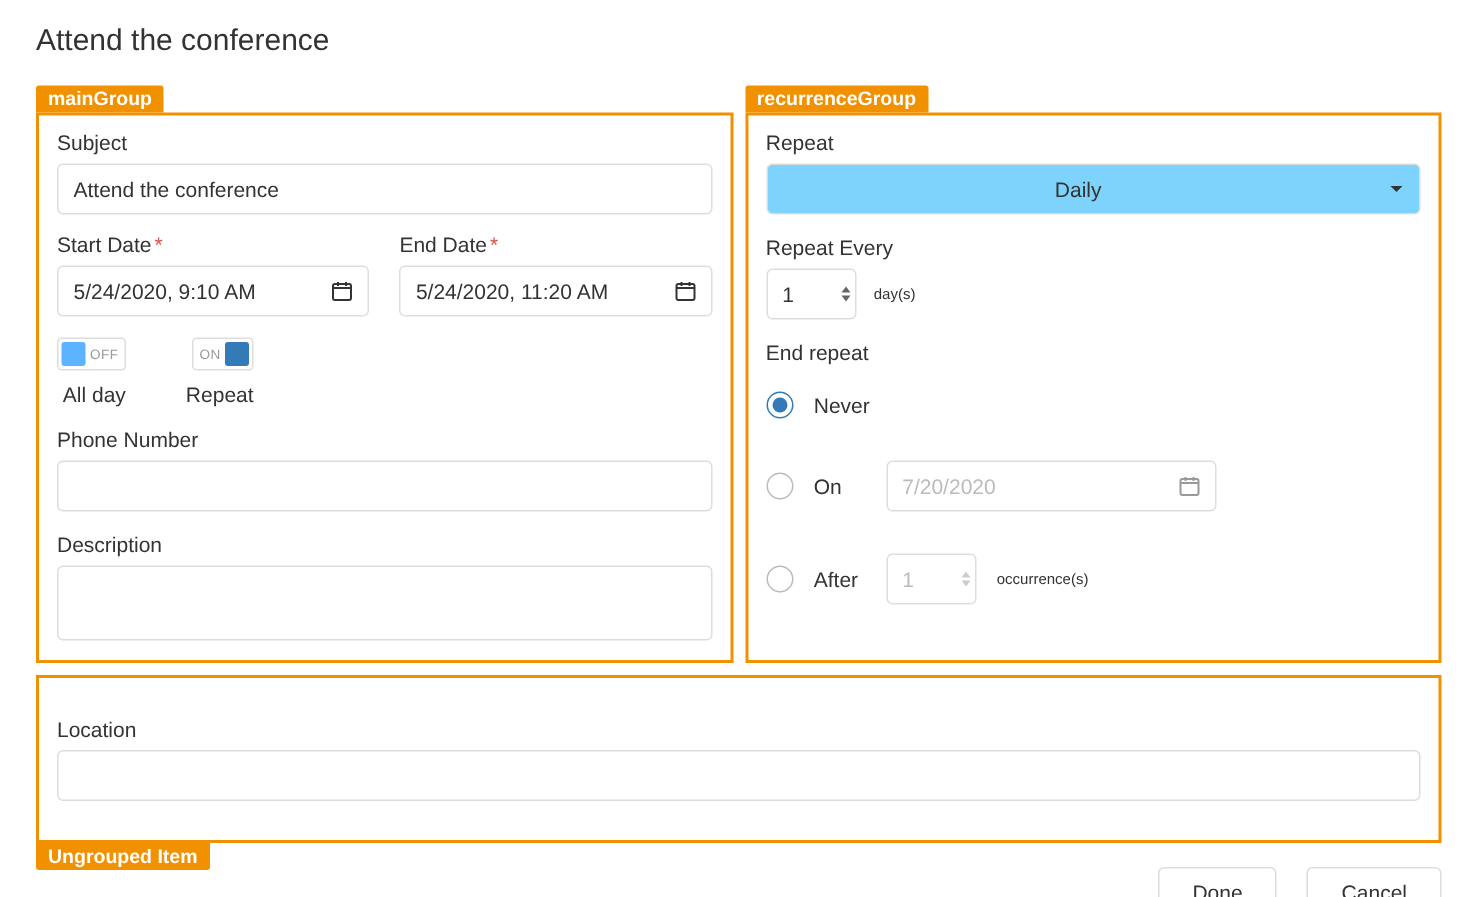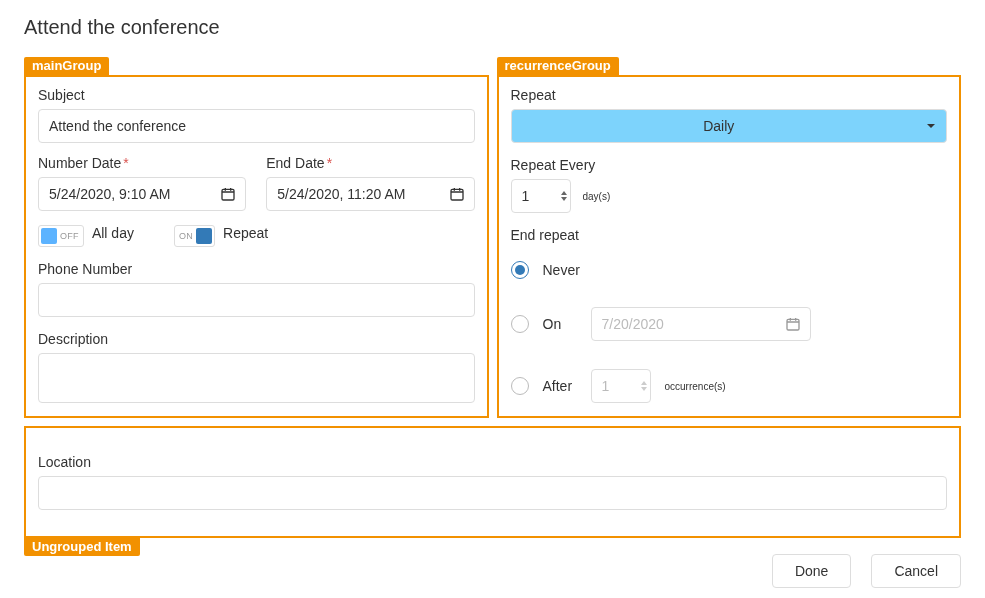--- a/index.html
+++ b/index.html
@@ -109,22 +109,23 @@
       pointer-events: none;
     }
     .toggle-row {
       display: flex;
       gap: 40px;
       margin-top: 14px;
       align-items: center;
     }
     .toggle-group {
       display: flex;
-      align-items: flex-start;
+      align-items: flex-end;
       gap: 8px;
+      flex-direction: column;
     }
     .switch-off {
       display: inline-flex;
       align-items: center;
       border: 1px solid #ddd;
       border-radius: 3px;
       padding: 2px 4px 2px 2px;
       gap: 3px;
     }
     .switch-off .knob {
@@ -302,21 +303,21 @@
 
     <div class="group" style="margin-top:20px;">
       <div class="group-tag">mainGroup</div>
       <div class="group-inner">
         <label class="field-label">Subject</label>
         <input type="text" class="text-input" value="Attend the conference" style="">
 
         <div class="row">
           <div class="col">
             <label class="field-label">
-              <span>Number Date</span><span class="required">*</span>
+              <span>Start Date</span><span class="required">*</span>
             </label>
             <div class="input-wrap">
               <input type="text" class="date-input" value="5/24/2020, 9:10 AM" style="">
               <span class="cal-icon">
                 <svg width="16" height="16" viewBox="0 0 24 24" fill="none" stroke="currentColor" stroke-width="2">
                     <rect x="3" y="5" width="18" height="16" rx="2"></rect>
                     <path d="M3 9h18M8 3v4M16 3v4"></path>
                   </svg>
               </span>
             </div>

